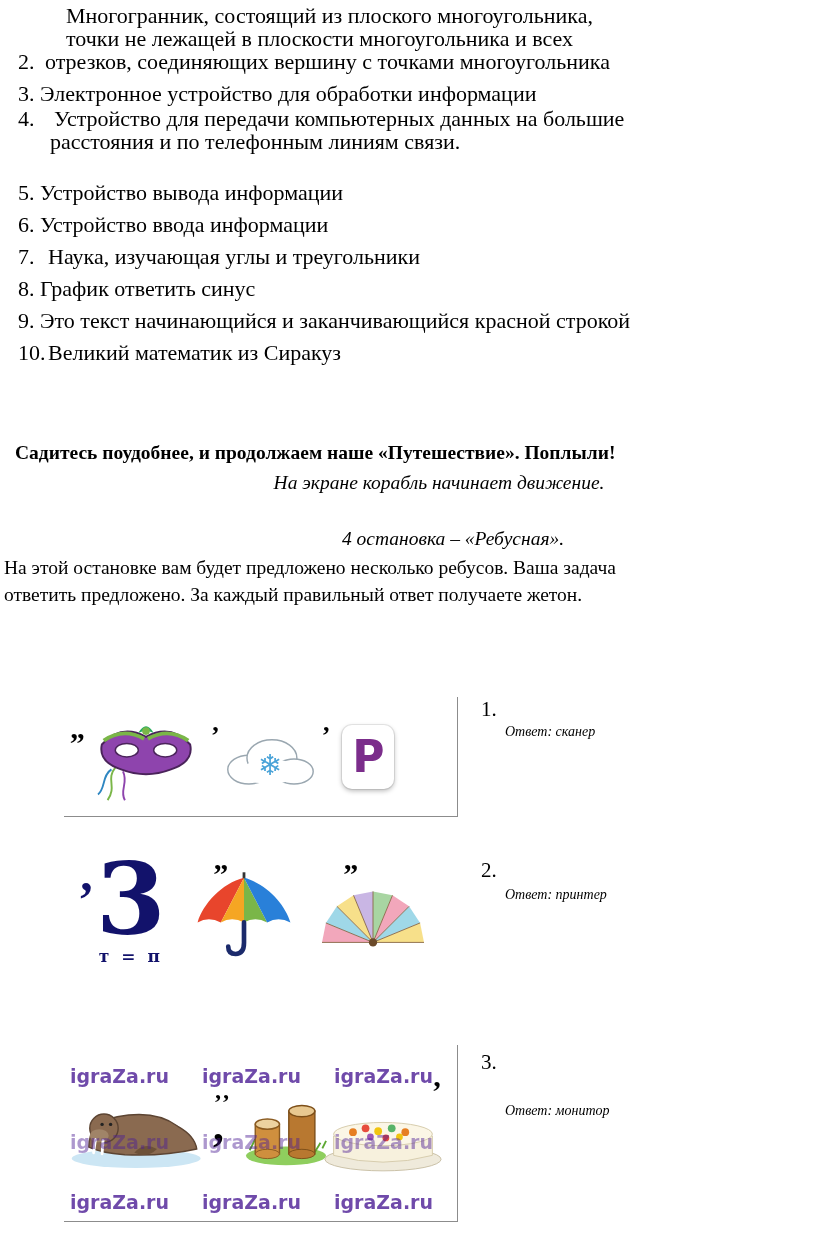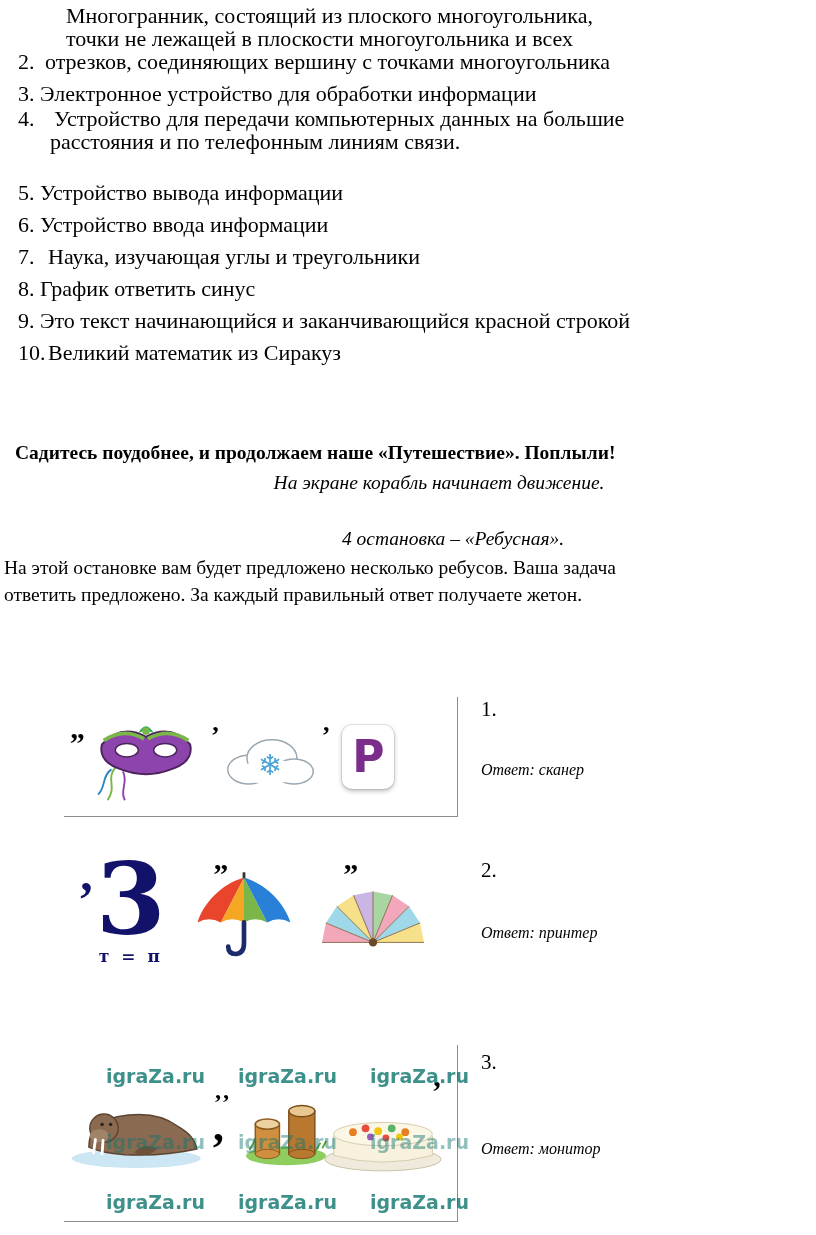--- a/index.html
+++ b/index.html
@@ -44,34 +44,34 @@
 
   .three-group { position:relative; padding-left:18px; margin-top:8px; }
   .comma3 { position:absolute; left:0; top:-14px; font-size:50px; font-weight:bold; color:#12126b; }
   .big3 { font-family:"DejaVu Serif", serif; font-size:100px; line-height:82px; font-weight:bold; color:#12126b; }
   .sub3 { font-family:"DejaVu Serif", serif; font-size:17px; font-weight:bold; color:#12126b;
     text-align:center; letter-spacing:3px; margin-top:6px; }
   .col { display:flex; flex-direction:column; }
   .q-above { font-size:30px; font-weight:bold; line-height:18px; height:20px; margin-left:22px; }
 
   .answer-num { position:absolute; left:481px; font-size:21px; }
-  .answer-text { position:absolute; left:481px; font-style:italic; font-size:16px;margin-top:37px; }
+  .answer-text { position:absolute; left:505px; font-style:italic; font-size:14px; }
   .a1 { top:697px; } .at1 { top:724px; }
   .a2 { top:858px; } .at2 { top:887px; }
   .a3 { top:1050px; } .at3 { top:1103px;text-align:center; }
 
   .r3 .walrus { position:absolute; left:4px; top:30px; }
   .r3q1 { position:absolute; left:150px; top:32px; font-size:24px; font-weight:bold; }
   .r3q2 { position:absolute; left:147px; top:56px; font-size:44px; font-weight:bold; }
   .r3 .stumps { position:absolute; left:180px; top:40px; }
   .r3 .cake { position:absolute; left:258px; top:54px; }
   .r3q3 { position:absolute; left:368px; top:14px; font-size:30px; font-weight:bold; }
 
   .wm { position:absolute; font-family:"DejaVu Sans", sans-serif; font-size:19px; font-weight:bold;
-    color:#0f766e; opacity:.8; pointer-events:none; white-space:nowrap;margin-left:36px; }
+    color:#4c1d95; opacity:.8; pointer-events:none; white-space:nowrap; }
   .wm-faint { opacity:.45; }
   .wm1 { left:6px; top:20px; } .wm2 { left:138px; top:20px; } .wm3 { left:270px; top:20px; }
   .wm4 { left:6px; top:86px; } .wm5 { left:138px; top:86px; } .wm6 { left:270px; top:86px; }
   .wm7 { left:6px; top:146px; } .wm8 { left:138px; top:146px; } .wm9 { left:270px; top:146px; }
 </style>
 </head>
 <body>
 
 <div class="page">
 

